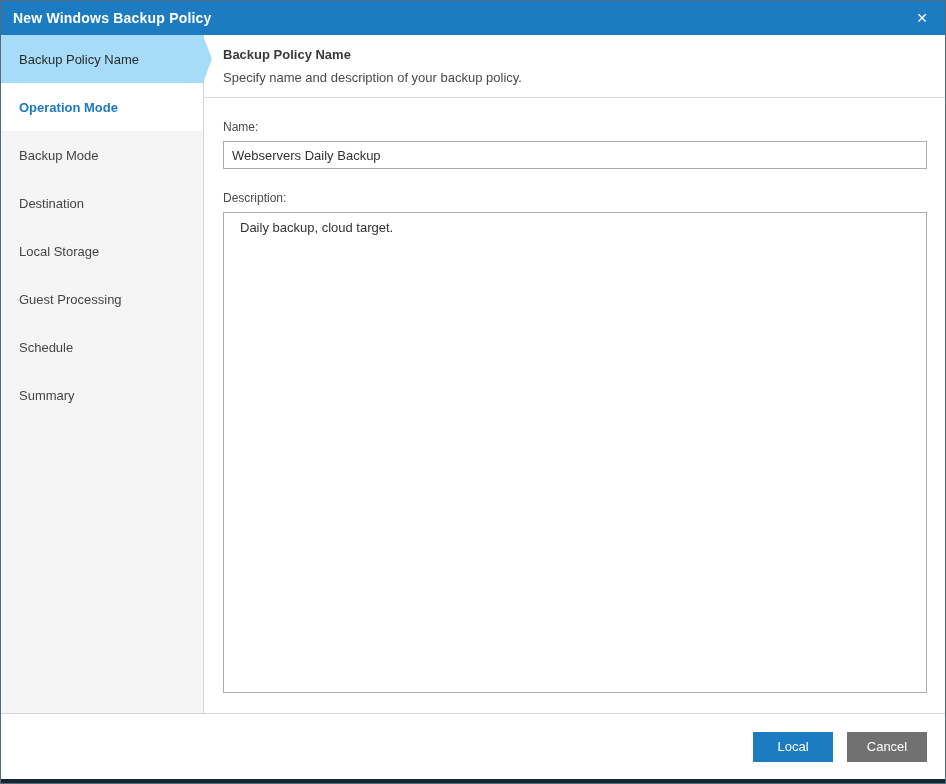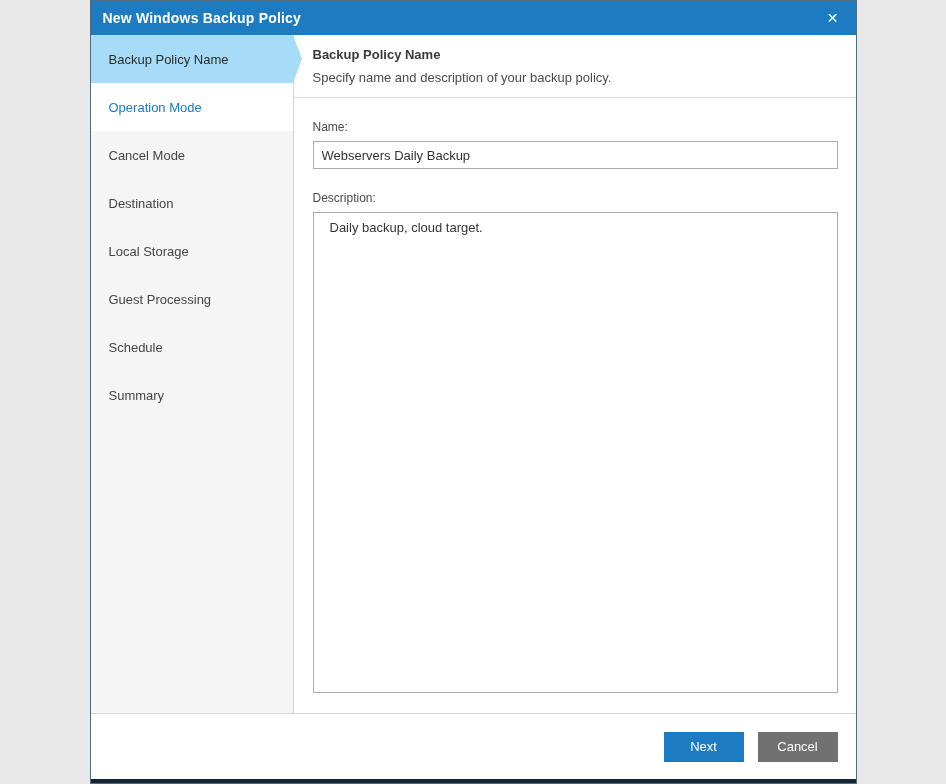--- a/index.html
+++ b/index.html
@@ -1,18 +1,18 @@
 <!DOCTYPE html>
 <html><head>
 <meta charset="utf-8">
 <style>
   * { margin:0; padding:0; box-sizing:border-box; }
   html,body { background:#e8e8e8; font-family:"Liberation Sans", sans-serif; }
   .dialog{
-    width:767px; height:784px; margin:0 auto; background:#404040;
+    width:946px; height:784px; margin:0 auto; background:#404040;
     border:1px solid #4f6b7d; display:flex; flex-direction:column; position:relative;
   }
   
   .titlebar{
     height:34px; background:#1d7cc1; color:#ffffff; display:flex;
     align-items:center; padding:0 12px; flex:0 0 auto;
   }
   .titlebar .title{ font-size:14px; font-weight:600; letter-spacing:.2px; }
   .titlebar .close{
     margin-left:auto; font-size:14px; font-weight:400; cursor:pointer;
@@ -21,21 +21,21 @@
   
   .body{ flex:1 1 auto; display:flex; min-height:0; }
   .sidebar{
     width:203px; flex:0 0 203px; background:#f5f5f5;
     border-right:1px solid #d4d4d4; position:relative;
   }
   .nav-item{
     height:48px; display:flex; align-items:center; padding-left:18px;
     font-size:13px; color:#454545; position:relative; cursor:default;
   }
-  .nav-item.enabled{ background:#ffffff; color:#1b7ac0; cursor:pointer; }
+  .nav-item.enabled{ background:#ffffff; color:#1b7ac0; cursor:pointer;font-weight:bold; }
   .nav-item.active{
     background:#a6dcf7; color:#2b2b2b; cursor:pointer;
   }
   .nav-item.active::after{
     content:""; position:absolute; right:-9px; top:0; z-index:3;
     border-top:24px solid transparent; border-bottom:24px solid transparent;
     border-left:9px solid #a6dcf7;
   }
   
   .content{ flex:1 1 auto; display:flex; flex-direction:column; background:#ffffff; min-width:0; }
@@ -87,21 +87,21 @@
   <div class="body">
 
     <div class="sidebar">
       <div class="nav-item active">
         <span>Backup Policy Name</span>
       </div>
       <div class="nav-item enabled">
         <span>Operation Mode</span>
       </div>
       <div class="nav-item">
-        <span>Cancel Mode</span>
+        <span>Backup Mode</span>
       </div>
       <div class="nav-item">
         <span>Destination</span>
       </div>
       <div class="nav-item">
         <span>Local Storage</span>
       </div>
       <div class="nav-item">
         <span>Guest Processing</span>
       </div>
@@ -123,18 +123,18 @@
         <div class="field-label">Name:</div>
         <input type="text" class="text-input" value="Webservers Daily Backup" style="">
 
         <div class="field-label">Description:</div>
         <textarea class="text-area" style="">Daily backup, cloud target.</textarea>
       </div>
     </div>
   </div>
 
   <div class="footer">
-    <button class="btn btn-next">Next</button>
+    <button class="btn btn-next">Local</button>
     <button class="btn btn-cancel">Cancel</button>
   </div>
 
   <div class="bottom-edge"></div>
 </div>
 
 </body></html>

